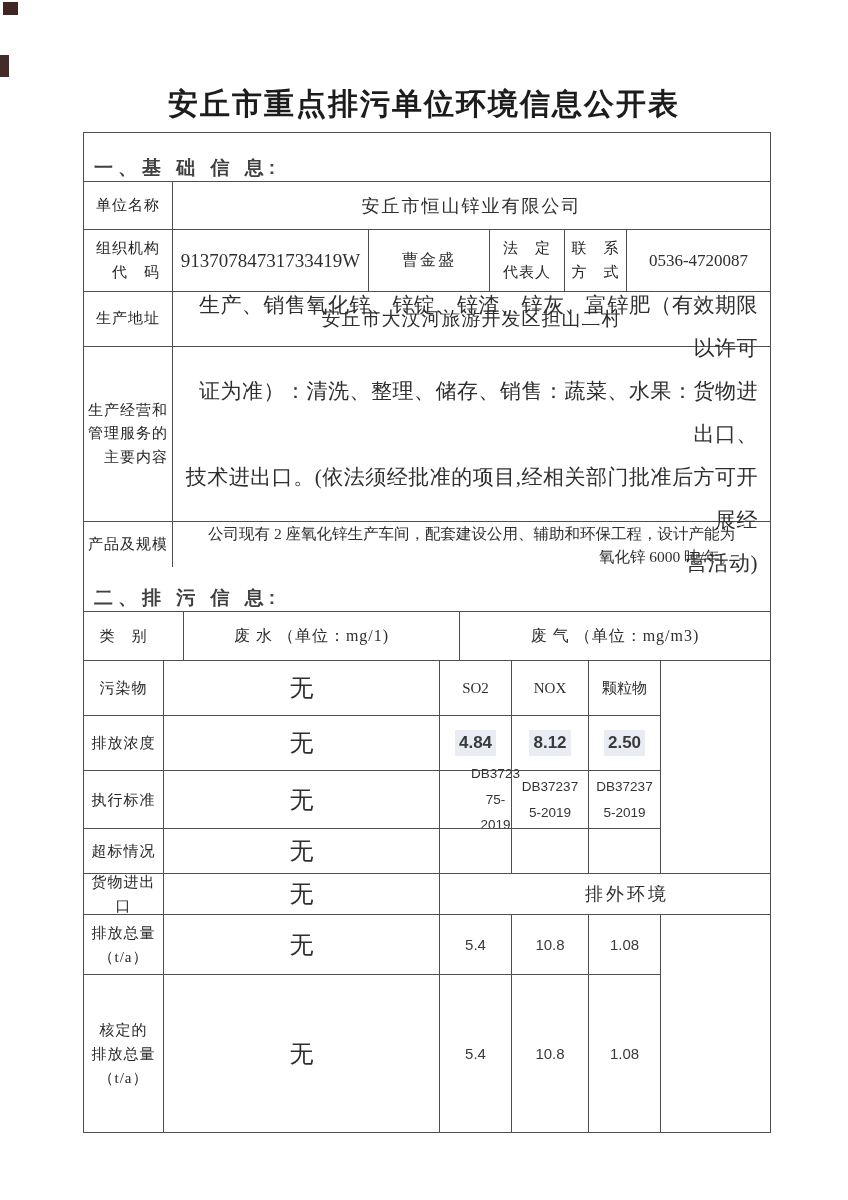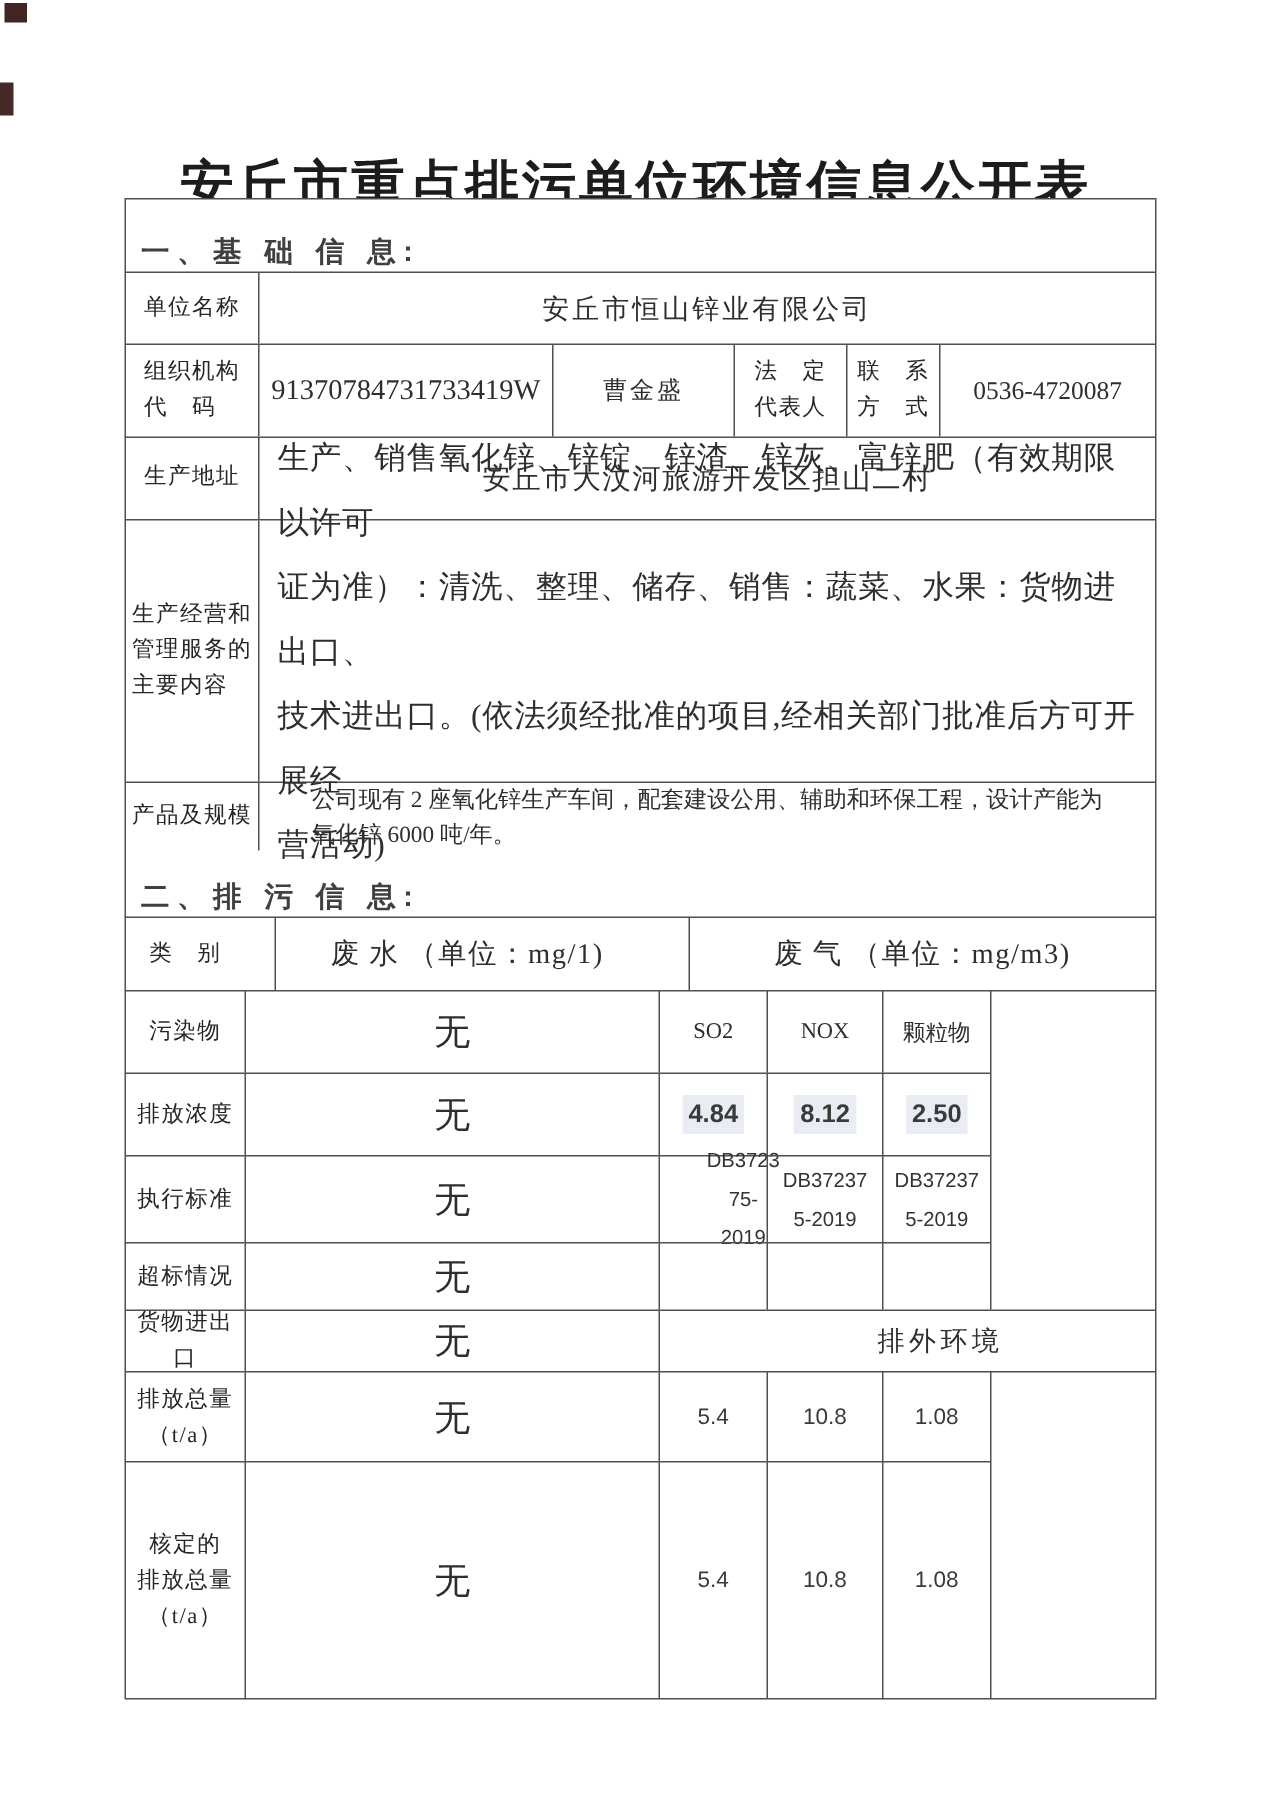--- a/index.html
+++ b/index.html
@@ -17,40 +17,40 @@
     overflow:hidden;
   }
   
   .mark-a{position:absolute;left:3px;top:2px;width:15px;height:13px;background:#3f2624;}
   .mark-b{position:absolute;left:0;top:55px;width:9px;height:22px;background:#452a27;}
 
   .title{
     position:absolute;left:0;top:84px;width:100%;
     text-align:center;
     font-family:"Liberation Sans","DejaVu Sans",sans-serif;
-    font-weight:700;font-size:36px;letter-spacing:2px;color:#1c1c1c;margin-top:16px;
+    font-weight:700;font-size:30px;letter-spacing:2px;color:#1c1c1c;
   }
 
   .doc-table{
     position:absolute;left:83px;top:132px;width:688px;
     border:1px solid var(--bc);
     background:#fff;
   }
   .sec-header{
     height:48px;display:flex;align-items:flex-end;
     font-family:"Liberation Sans","DejaVu Sans",sans-serif;
     font-weight:700;font-size:19px;letter-spacing:5px;color:#404040;
     padding-left:10px;
   }
   .sec-header.h44{height:44px;}
   .row{display:flex;border-top:1px solid var(--bc);}
   .cell{
     display:flex;align-items:center;justify-content:center;
     border-left:1px solid var(--bc);
-    text-align:left;
+    text-align:right;
   }
   .cell:first-child{border-left:none;}
   .label{
     width:88px;flex:0 0 88px;
     font-size:15px;line-height:1.55;letter-spacing:1px;color:#262626;
   }
   .grow{flex:1;}
   .pre{white-space:pre-line;}
   .h48{height:48px;} .h62{height:62px;} .h55{height:55px;}
   .h175{height:175px;} .h46{height:46px;}
@@ -70,21 +70,21 @@
     display:grid;border-top:1px solid var(--bc);
     grid-template-columns:79px 276px 72px 77px 72px auto;
     grid-template-rows:48px 55px 55px 58px 45px 41px 60px 158px;
   }
   .gc{
     display:flex;align-items:center;justify-content:center;text-align:center;
     border-left:1px solid var(--bc);border-top:1px solid var(--bc);
   }
   .nl{border-left:none;} .nt{border-top:none;}
   .glabel{font-size:15px;line-height:1.6;letter-spacing:1px;color:#262626;}
-  .ghead{font-size:19px;letter-spacing:1px;margin-left:20px;}
+  .ghead{font-size:16px;letter-spacing:1px;margin-left:20px;}
   .none-val{font-size:24px;}
   .gasname{font-size:15px;}
   .num{
     font-family:"Liberation Sans","DejaVu Sans",sans-serif;
     font-size:15px;color:#3a3a3a;
   }
   .conc{
     font-family:"Liberation Sans","DejaVu Sans",sans-serif;
     font-size:17px;font-weight:700;color:#3a3a3a;
     background:var(--hl);padding:3px 4px;

